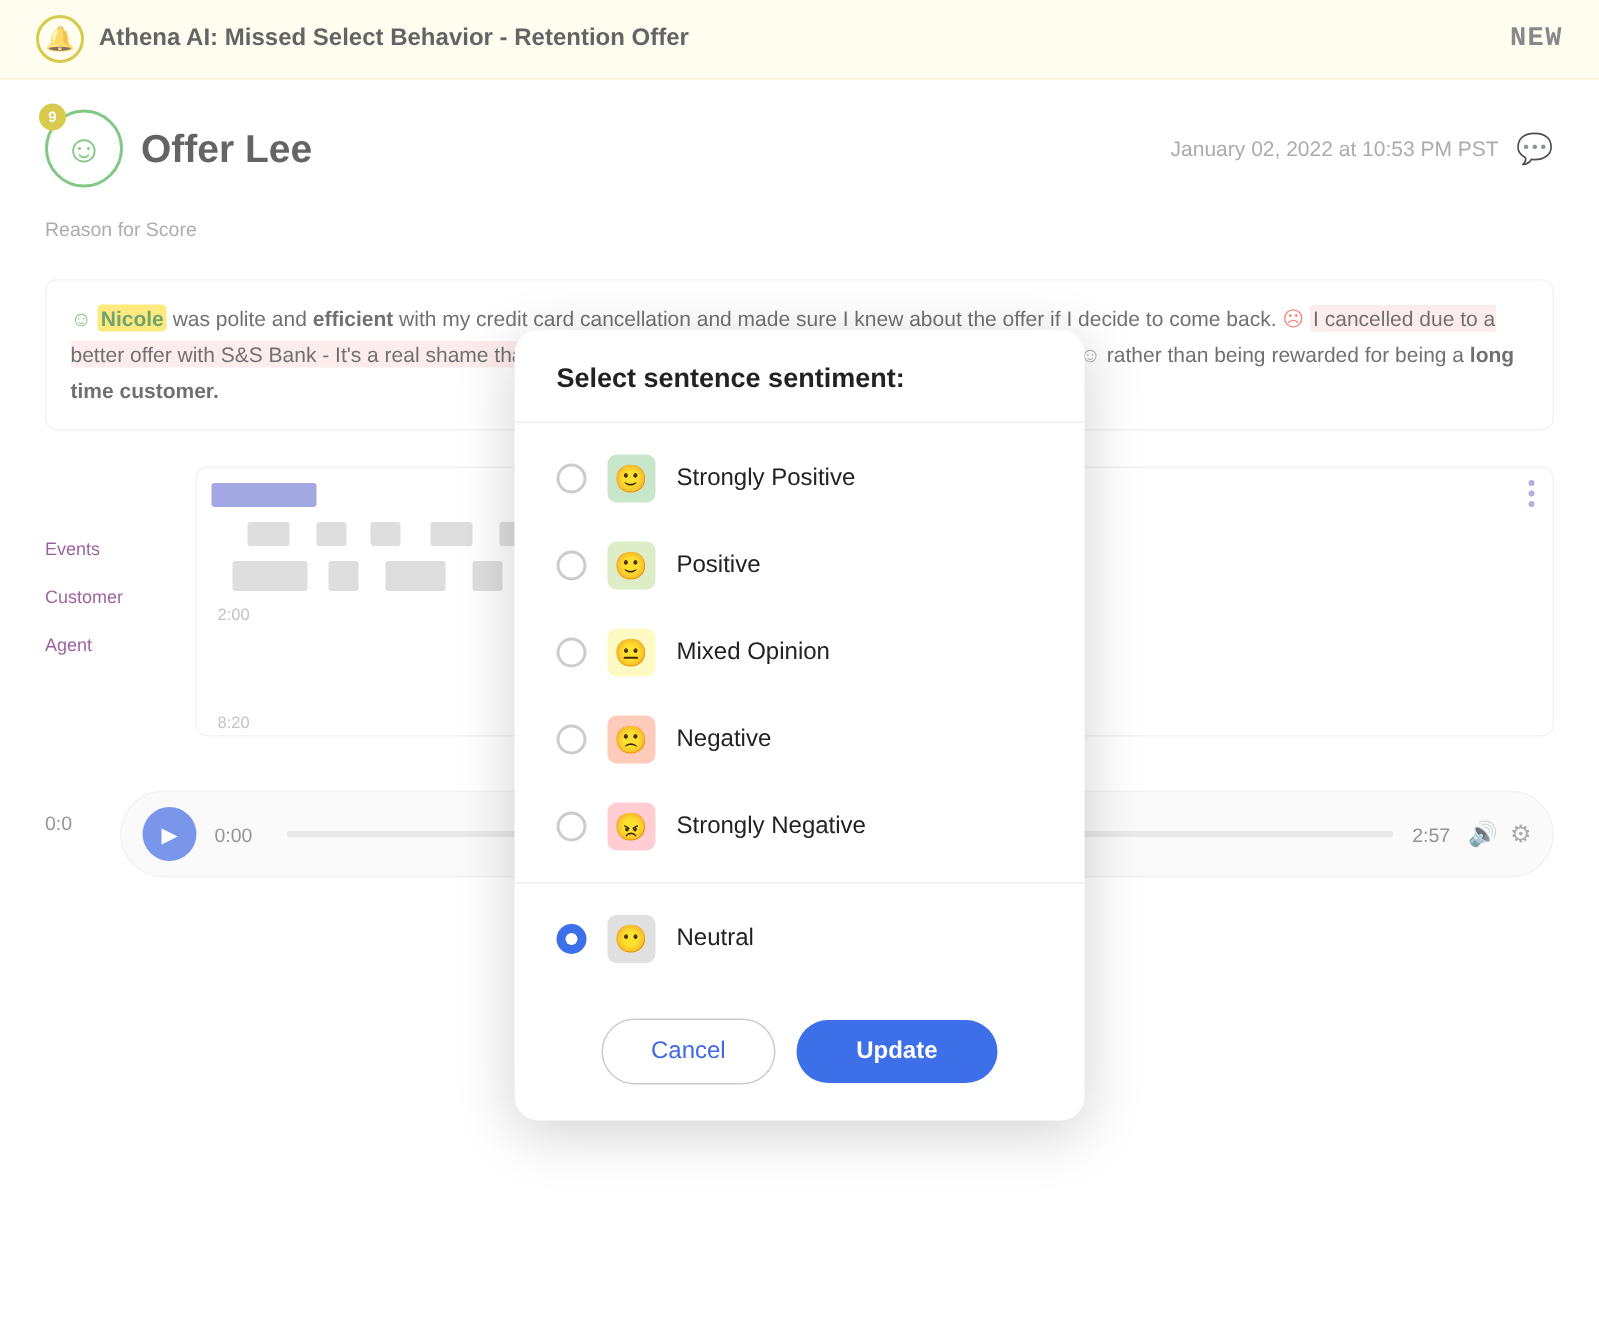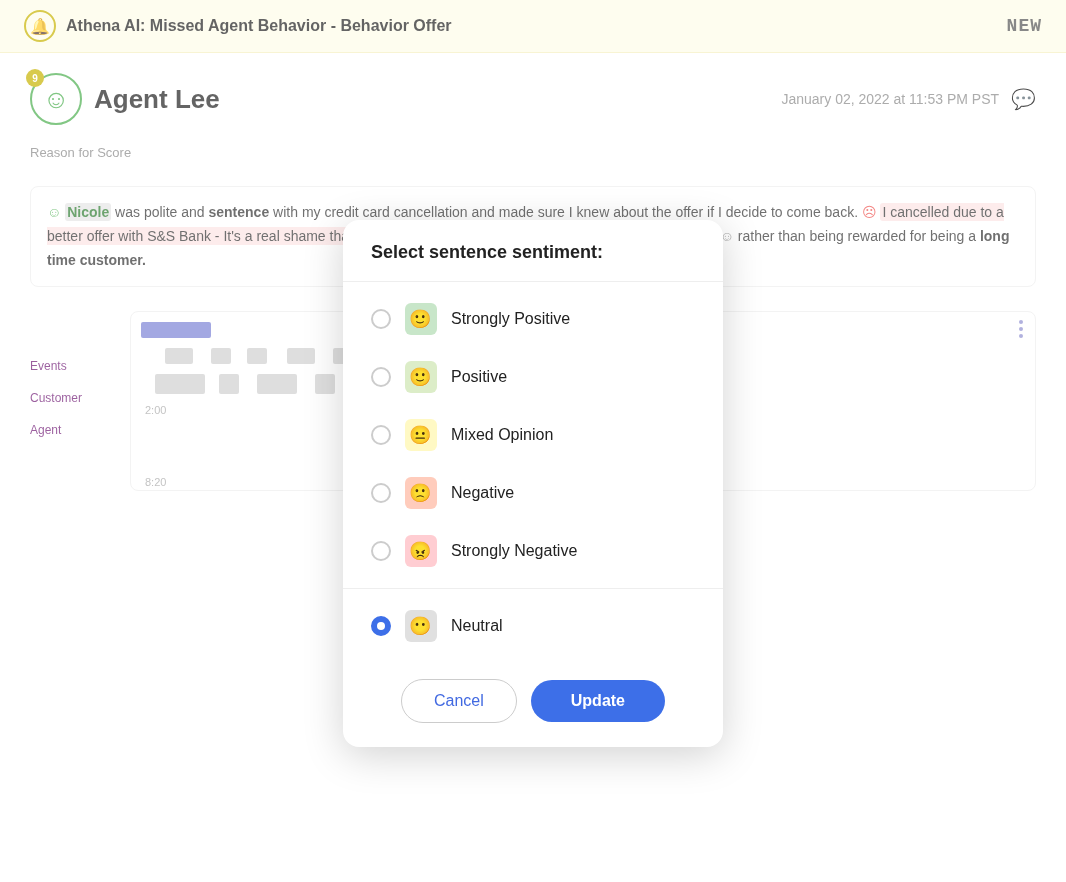--- a/index.html
+++ b/index.html
@@ -138,21 +138,21 @@
       background: #fff;
       border: 1px solid #eee;
       border-radius: 8px;
       padding: 14px 16px;
       margin-bottom: 24px;
     }
     .sentiment-positive {
       color: #2e7d32;
     }
     .highlight-positive {
-      background: #e5e5e5;
+      background: #fde047;
       border-radius: 3px;
       padding: 1px 2px;
       font-weight: bold;
     }
     .highlight-negative {
       background: #fce4e4;
       border-radius: 3px;
       padding: 1px 2px;
     }
     .smiley-green { color: #4caf50; }
@@ -375,46 +375,46 @@
     .dot { width: 4px; height: 4px; border-radius: 50%; background: #9090d0; }
   </style>
 </head>
 <body>
 
 <div class="main-container">
 
   <div class="top-banner">
     <div class="banner-left">
       <div class="bell-icon-wrap">🔔</div>
-      <span class="banner-title">Athena AI: Missed Agent Behavior - Behavior Offer</span>
+      <span class="banner-title">Athena AI: Missed Select Behavior - Retention Offer</span>
     </div>
     <span class="banner-new">NEW</span>
   </div>
 
   <div class="content-area">
 
     <div class="user-header">
       <div class="user-info">
         <div class="avatar-wrap">
           <div class="avatar-badge">9</div>
           <div class="avatar-circle">☺</div>
         </div>
-        <span class="user-name">Agent Lee</span>
+        <span class="user-name">Offer Lee</span>
       </div>
       <div class="header-right">
-        <span class="timestamp">January 02, 2022 at 11:53 PM PST</span>
+        <span class="timestamp">January 02, 2022 at 10:53 PM PST</span>
         <span class="chat-icon">💬</span>
       </div>
     </div>
 
     <div class="section-label">Reason for Score</div>
 
     <div class="review-text">
       <span class="smiley-green">☺ </span>
-      <span><span class="highlight-positive sentiment-positive"><strong>Nicole</strong></span> was polite and <strong>sentence</strong> with my credit card cancellation and made sure I knew about the offer if I decide to come back. </span>
+      <span><span class="highlight-positive sentiment-positive"><strong>Nicole</strong></span> was polite and <strong>efficient</strong> with my credit card cancellation and made sure I knew about the offer if I decide to come back. </span>
       <span class="smiley-red">☹ </span>
       <span><span class="highlight-negative">I cancelled due to a better offer with S&amp;S Bank - It's a real shame that you are only offered good rates <strong>when</strong> joining a new bank.</span> </span>
       <span class="smiley-neutral">☺ </span>
       <span> rather than being rewarded for being a <strong>long time customer.</strong></span>
     </div>
 
     <div style="display:flex; gap:20px; margin-bottom: 20px;">
       <div class="events-labels">
         <span style="height:30px;"></span>
         <span class="event-label">Events</span>
@@ -464,20 +464,33 @@
           <div class="time-labels">
             <span>2:00</span>
             <span>8:20</span>
             <span>2:40</span>
             <span>3:00</span>
           </div>
         </div>
       </div>
     </div>
 
+    <div style="display:flex; align-items:center; gap:14px; margin-bottom: 16px;">
+      <span class="time-display">0:0</span>
+      <div class="audio-player" style="flex:1;">
+        <button class="play-btn">▶</button>
+        <span class="time-display">0:00</span>
+        <div style="flex:1; height:4px; background:#e0e0e0; border-radius:2px;"></div>
+        <span class="duration-display">2:57</span>
+        <div class="audio-controls">
+          <button class="icon-btn">🔊</button>
+          <button class="icon-btn">⚙</button>
+        </div>
+      </div>
+    </div>
 
   </div>
 
   <div class="overlay">
     <div class="sentiment-panel">
       <div class="panel-header">Select sentence sentiment:</div>
 
       <div class="sentiment-options">
 
         <div class="sentiment-option">

